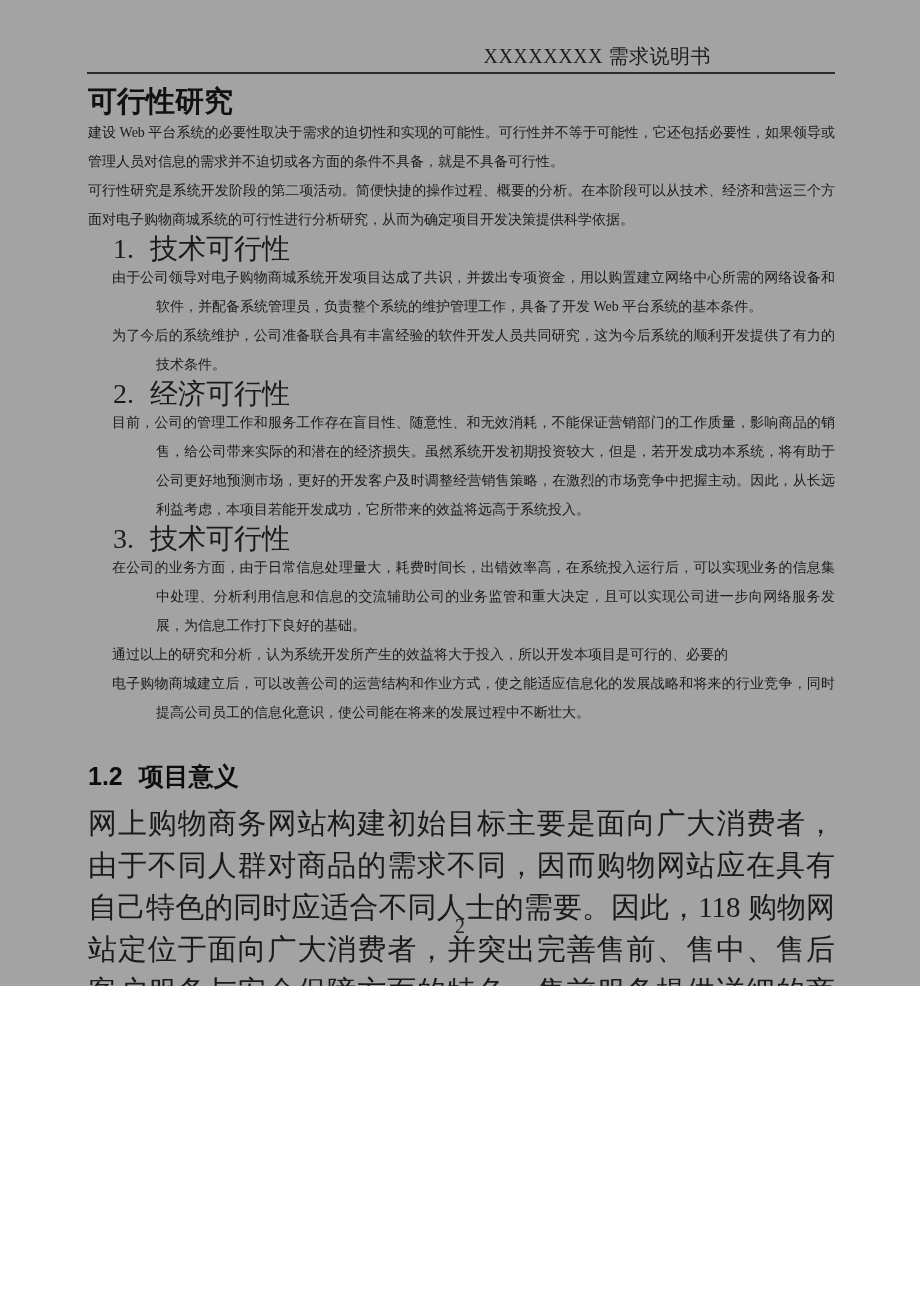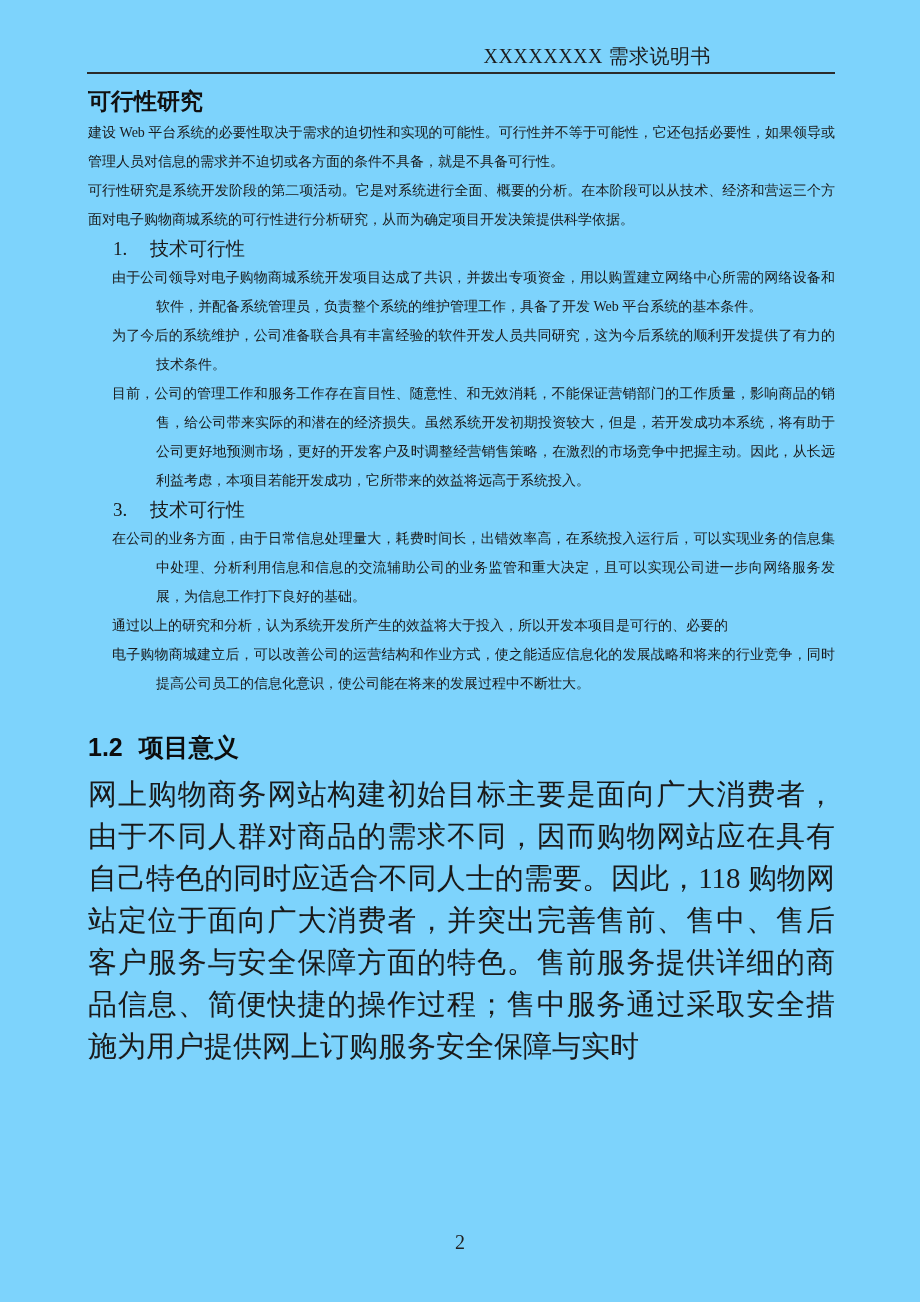--- a/index.html
+++ b/index.html
@@ -3,22 +3,22 @@
 <meta charset="utf-8">
 <style>
   html, body {
     margin: 0;
     padding: 0;
     background: #ffffff;
   }
   .page {
     position: relative;
     width: 920px;
-    height: 1302px;
-    background: #7dd3fc;
+    height: 986px;
+    background: #a3a3a3;
     color: #141414;
     font-family: "Liberation Serif", "DejaVu Serif", serif;
     overflow: hidden;
     box-sizing: border-box;
   }
   
   .header {
     margin: 0 85px 0 87px;
     padding-top: 44px;
     border-bottom: 2px solid #2b2b2b;
@@ -32,21 +32,21 @@
     letter-spacing: 0.5px;
     color: #1c1c1c;
   }
   
   .content {
     margin: 0 85px 0 88px;
   }
   .h1 {
     font-family: "Liberation Sans", "DejaVu Sans", sans-serif;
     font-weight: bold;
-    font-size: 23px;
+    font-size: 29px;
     line-height: 30px;
     margin: 12px 0 2px 0;
     color: #111;
   }
   .body-p {
     font-size: 14px;
     line-height: 29px;
     margin: 0;
     text-align: justify;
     text-justify: inter-ideograph;
@@ -54,21 +54,21 @@
     color: #1a1a1a;
   }
   .p-flush {  }
   .p-hang {
     
     padding-left: 44px;
     text-indent: -44px;
     margin-left: 24px;
   }
   .list-label {
-    font-size: 19px;
+    font-size: 28px;
     line-height: 29px;
     margin: 0 0 0 25px;
     color: #1a1a1a;
   }
   .list-label .num {
     display: inline-block;
     min-width: 37px;
   }
   .h2 {
     font-family: "Liberation Sans", "DejaVu Sans", sans-serif;
@@ -110,28 +110,31 @@
   <div class="header">
     <div class="header-title">XXXXXXXX 需求说明书</div>
   </div>
 
   <div class="content">
 
     <div class="h1">可行性研究</div>
 
     <p class="body-p p-flush">建设 Web 平台系统的必要性取决于需求的迫切性和实现的可能性。可行性并不等于可能性，它还包括必要性，如果领导或管理人员对信息的需求并不迫切或各方面的条件不具备，就是不具备可行性。</p>
 
-    <p class="body-p p-flush">可行性研究是系统开发阶段的第二项活动。它是对系统进行全面、概要的分析。在本阶段可以从技术、经济和营运三个方面对电子购物商城系统的可行性进行分析研究，从而为确定项目开发决策提供科学依据。</p>
+    <p class="body-p p-flush">可行性研究是系统开发阶段的第二项活动。简便快捷的操作过程、概要的分析。在本阶段可以从技术、经济和营运三个方面对电子购物商城系统的可行性进行分析研究，从而为确定项目开发决策提供科学依据。</p>
 
     <div class="list-label">
       <span class="num">1.</span><span>技术可行性</span>
     </div>
     <p class="body-p p-hang">由于公司领导对电子购物商城系统开发项目达成了共识，并拨出专项资金，用以购置建立网络中心所需的网络设备和软件，并配备系统管理员，负责整个系统的维护管理工作，具备了开发 Web 平台系统的基本条件。</p>
     <p class="body-p p-hang">为了今后的系统维护，公司准备联合具有丰富经验的软件开发人员共同研究，这为今后系统的顺利开发提供了有力的技术条件。</p>
 
+    <div class="list-label">
+      <span class="num">2.</span><span>经济可行性</span>
+    </div>
     <p class="body-p p-hang">目前，公司的管理工作和服务工作存在盲目性、随意性、和无效消耗，不能保证营销部门的工作质量，影响商品的销售，给公司带来实际的和潜在的经济损失。虽然系统开发初期投资较大，但是，若开发成功本系统，将有助于公司更好地预测市场，更好的开发客户及时调整经营销售策略，在激烈的市场竞争中把握主动。因此，从长远利益考虑，本项目若能开发成功，它所带来的效益将远高于系统投入。</p>
 
     <div class="list-label">
       <span class="num">3.</span><span>技术可行性</span>
     </div>
     <p class="body-p p-hang">在公司的业务方面，由于日常信息处理量大，耗费时间长，出错效率高，在系统投入运行后，可以实现业务的信息集中处理、分析利用信息和信息的交流辅助公司的业务监管和重大决定，且可以实现公司进一步向网络服务发展，为信息工作打下良好的基础。</p>
     <p class="body-p p-hang">通过以上的研究和分析，认为系统开发所产生的效益将大于投入，所以开发本项目是可行的、必要的</p>
     <p class="body-p p-hang">电子购物商城建立后，可以改善公司的运营结构和作业方式，使之能适应信息化的发展战略和将来的行业竞争，同时提高公司员工的信息化意识，使公司能在将来的发展过程中不断壮大。</p>
 
     <div class="h2">

